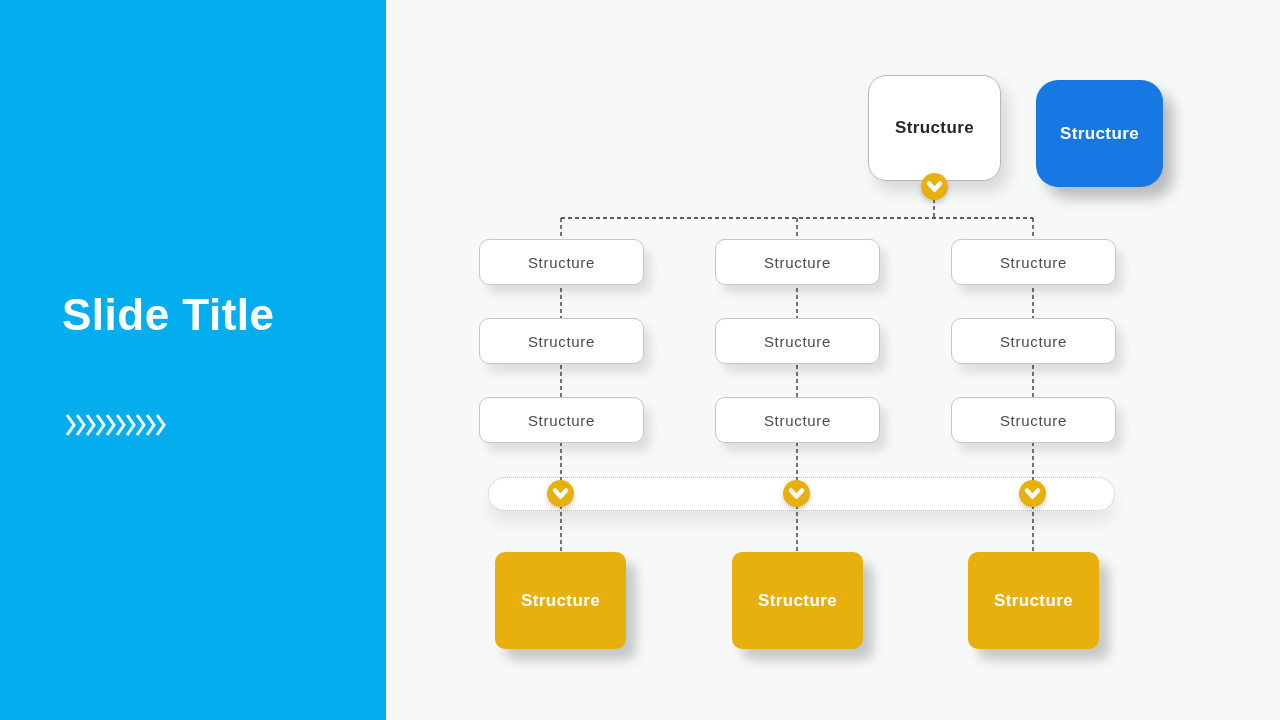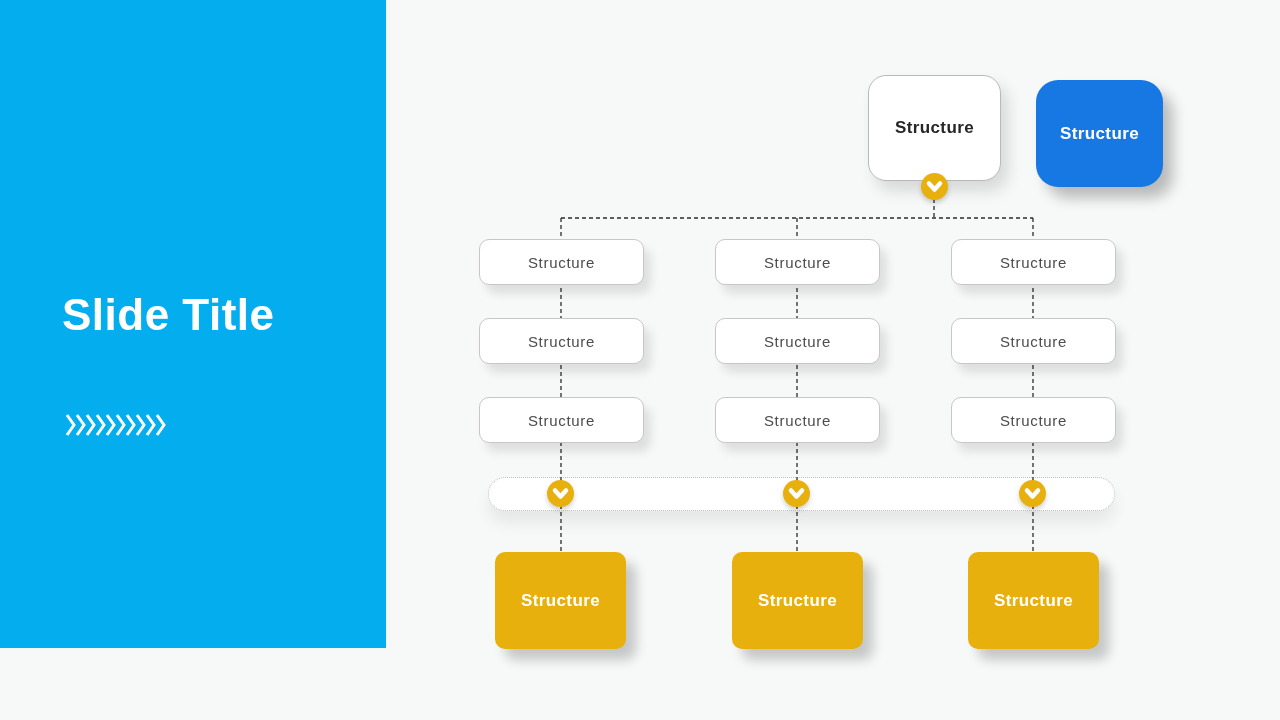--- a/index.html
+++ b/index.html
@@ -2,21 +2,21 @@
 <html style="--panel-bg: #03ADEE; --stage-bg: #F7F8F8; --blue-box: #1777E3; --yellow: #E8B00D; --box-border: #C7C7C7; --box-text: #4C4C4C; --root-text: #262626; --line: #2B2B2B;"><head>
 <meta charset="utf-8">
 <style>
   html,body{margin:0;padding:0;background:#e9e9e9;}
   .slide{
     position:relative;width:1280px;height:720px;overflow:hidden;
     background:var(--stage-bg,#F7F8F8);
     font-family:"Liberation Sans",sans-serif;
   }
   
-  .panel{position:absolute;left:0;top:0;width:386px;height:648px;background:var(--panel-bg,#03ADEE);}
+  .panel{position:absolute;left:0;top:0;width:386px;height:720px;background:var(--panel-bg,#03ADEE);}
   .title{
     position:absolute;left:62px;top:283px;
     font-size:44px;font-weight:bold;color:#ffffff;line-height:64px;letter-spacing:.5px;
   }
   .chevrons{position:absolute;left:65px;top:412px;height:26px;}
   .chevrons svg polyline{fill:none;stroke:#ffffff;stroke-width:3;}
   
   .stage{position:absolute;left:386px;top:0;width:962px;height:720px;text-align:center;}
   .connectors{position:absolute;left:0;top:0;z-index:2;}
   .connectors path{fill:none;stroke:var(--line,#2B2B2B);stroke-width:1.3;stroke-dasharray:4 3;}

